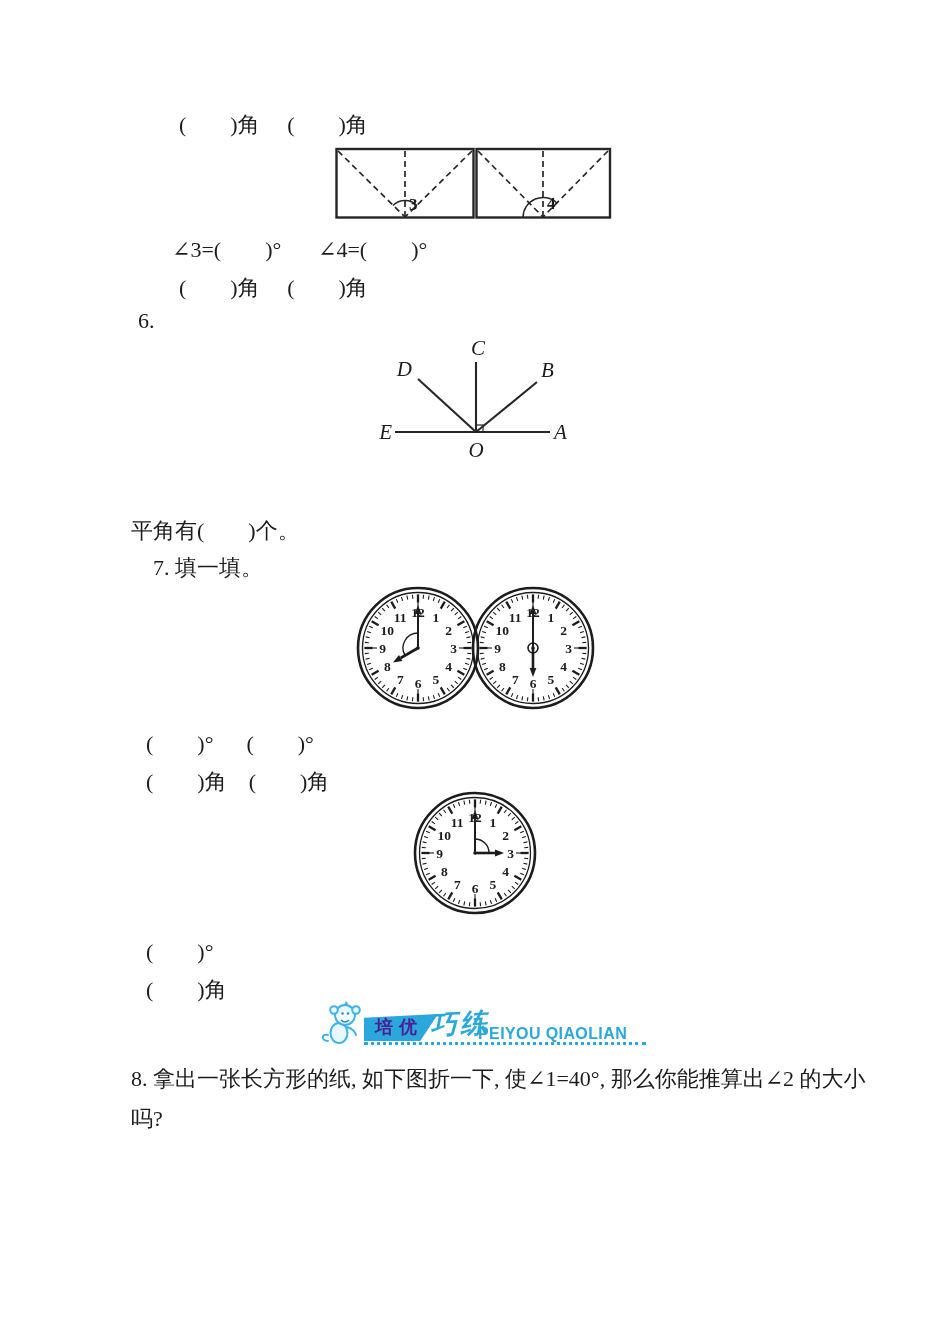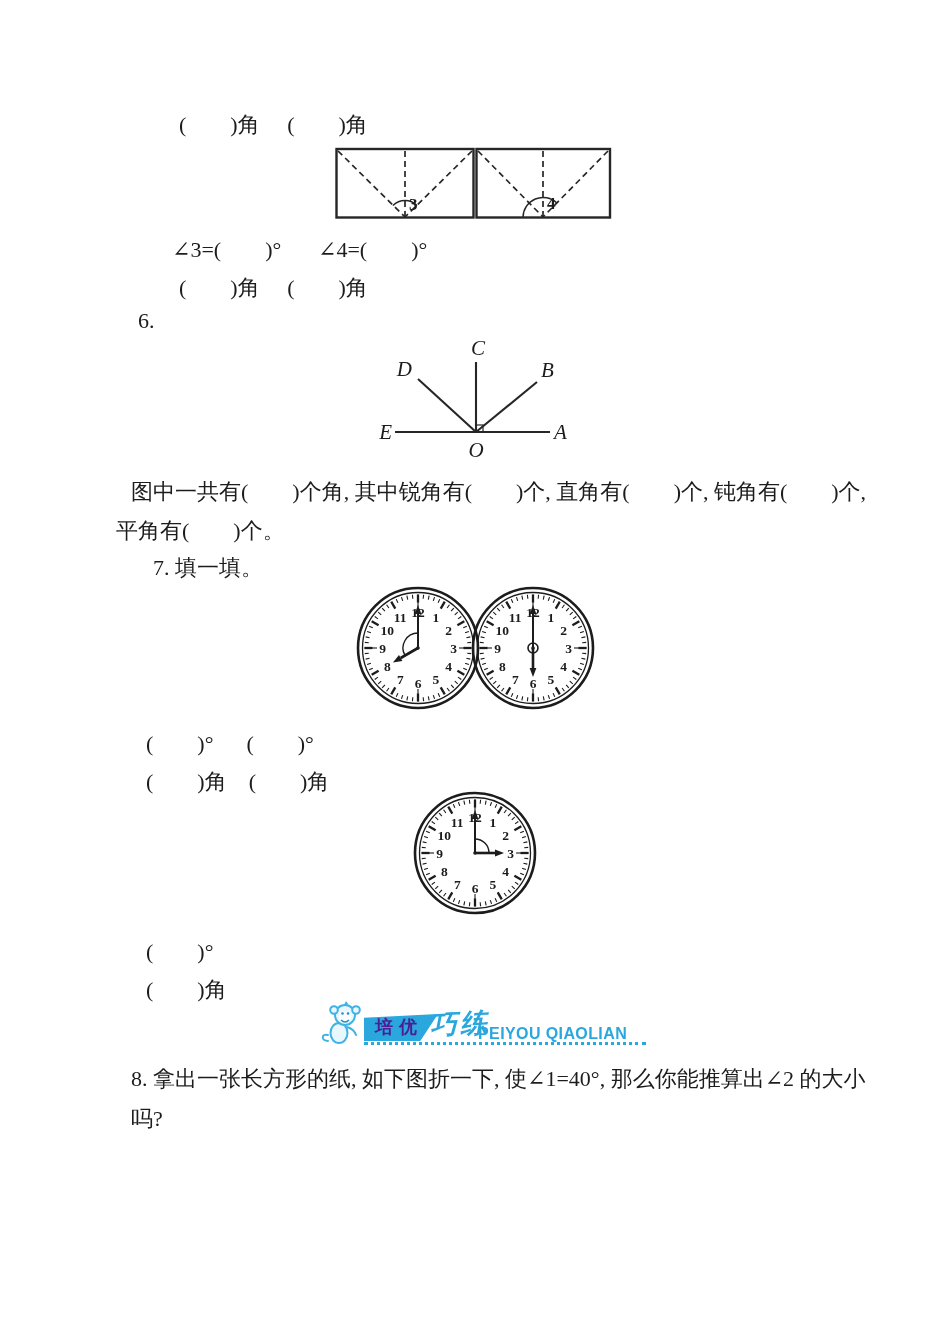--- a/index.html
+++ b/index.html
@@ -57,22 +57,21 @@
     <g font-size="21" font-style="italic" fill="#1c1c1c" font-family="'Liberation Serif','DejaVu Serif',serif">
       <text x="138" y="20" text-anchor="middle">C</text>
       <text x="72" y="41" text-anchor="end">D</text>
       <text x="201" y="42" text-anchor="start">B</text>
       <text x="52" y="104" text-anchor="end">E</text>
       <text x="214" y="104" text-anchor="start">A</text>
       <text x="136" y="122" text-anchor="middle">O</text>
     </g>
   </svg>
 
-  <div class="t" style="left:131px;top:479px">图中一共有(        )个角, 其中锐角有(        )个, 直角有(        )个, 钝角有(        )个,</div>
-  <div class="t" style="left:116px;top:518px">平角有(        )个。</div>
+  <div class="t" style="left:131px;top:518px">平角有(        )个。</div>
 
   <div class="t" style="left:153px;top:555px">7. 填一填。</div>
 
   <svg style="left:354px;top:584px" width="128" height="128" viewBox="0 0 128 128">
       <circle cx="64" cy="64" r="60" fill="none" stroke="#1c1c1c" stroke-width="2.6"></circle>
       <circle cx="64" cy="64" r="55.5" fill="none" stroke="#1c1c1c" stroke-width="1.3"></circle>
       <line x1="64" y1="10.5" x2="64" y2="18.5" stroke="#1c1c1c" stroke-width="2.3"></line>
       <line x1="69.59227278481946" y1="10.793078597797376" x2="69.17415893174885" y2="14.771166179270473" stroke="#1c1c1c" stroke-width="1.1"></line>
       <line x1="75.12327545875013" y1="11.669103360741396" x2="74.29162869547909" y2="15.581693763676618" stroke="#1c1c1c" stroke-width="1.1"></line>
       <line x1="80.53240919905969" y1="13.118476378209287" x2="79.2963412215599" y2="16.922702443389902" stroke="#1c1c1c" stroke-width="1.1"></line>

